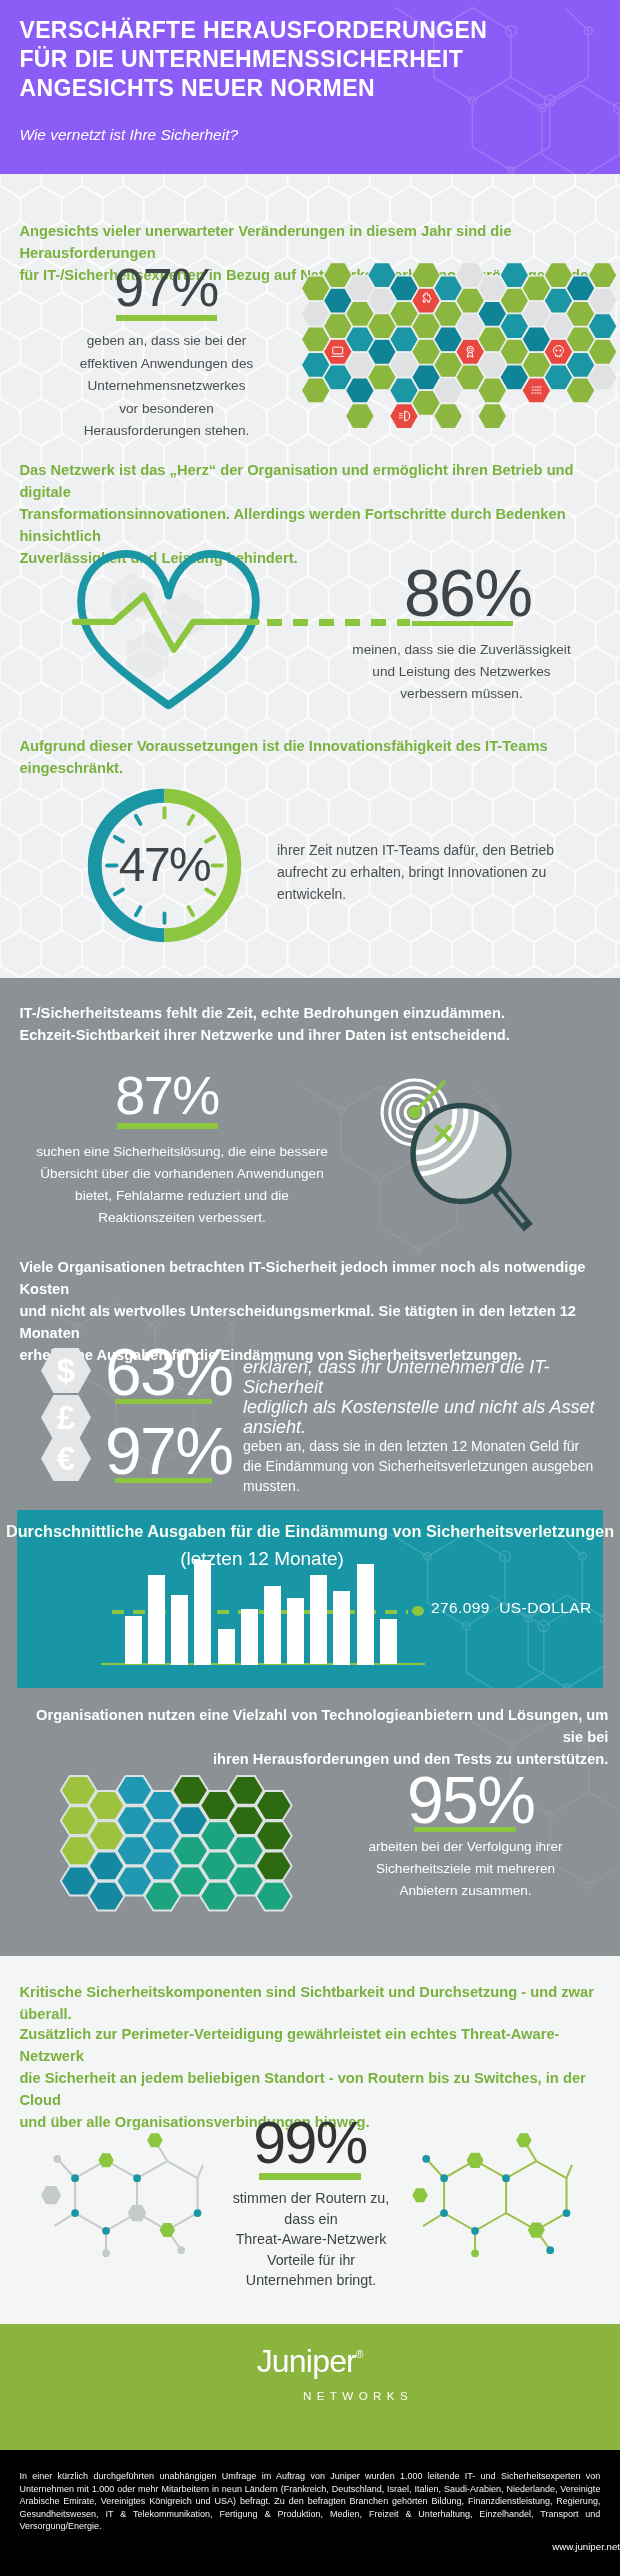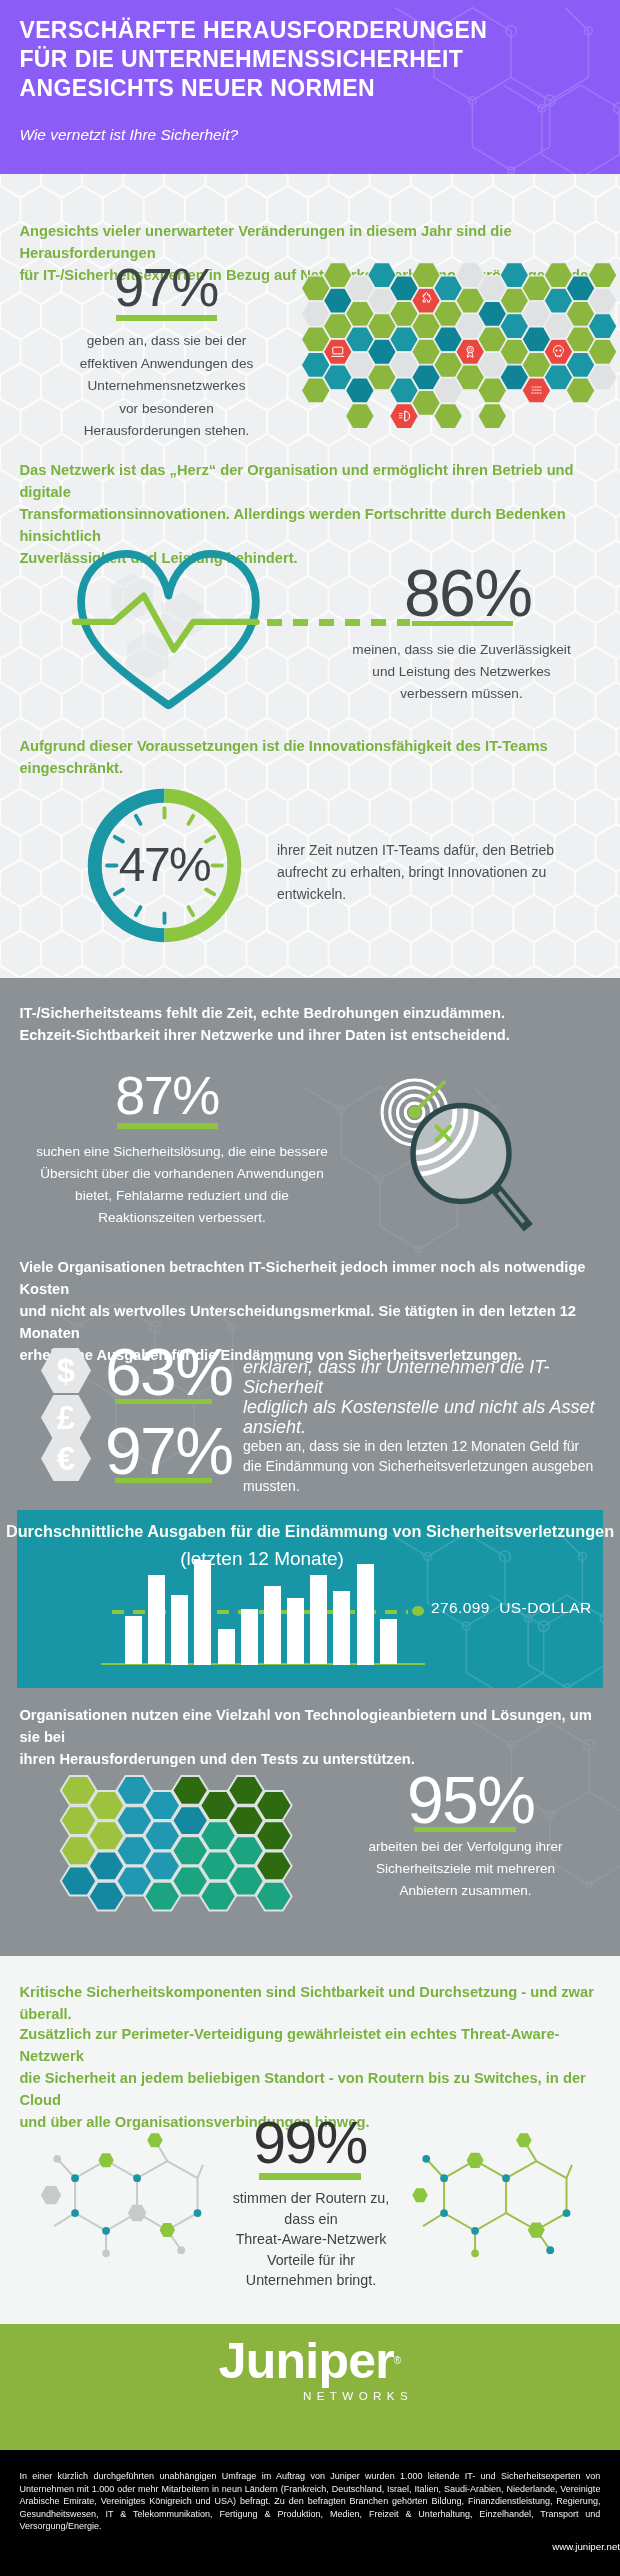--- a/index.html
+++ b/index.html
@@ -57,21 +57,21 @@
   .baseline{position:absolute;left:101px;top:1663px;width:324px;height:2.3px;background:#8cc63f;}
   .bar{position:absolute;width:17px;background:#fff;}
 
   
   .curhex{position:absolute;width:50px;height:45px;background:#e4e6e7;color:#fff;
     font-size:33px;font-weight:bold;text-align:center;line-height:45px;
     clip-path:polygon(0 50%,25% 0,75% 0,100% 50%,75% 100%,25% 100%);}
 
   
   .logo{position:absolute;left:0;top:2336px;width:620px;text-align:center;color:#fff;}
-  .logo .word{font-size:50px;line-height:51px;font-weight:700;letter-spacing:-0.8px;}
+  .logo .word{font-size:32px;line-height:51px;font-weight:400;letter-spacing:-0.8px;}
   .logo .reg{font-size:10px;vertical-align:14px;}
   .logo .sub{display:block;font-size:11.6px;letter-spacing:5.4px;margin-top:1.6px;transform:translateX(48px);}
 
   .foot-text{position:absolute;left:19.4px;top:2470px;width:581px;color:#f2f2f2;font-size:9px;
              line-height:12.6px;text-align:justify;}
   .foot-link{position:absolute;left:0;top:2541px;width:620px;text-align:right;color:#fff;font-size:9.7px;}
 
   .deco{opacity:.16;}
   svg text{font-family:"DejaVu Sans Mono",monospace;}
 </style>
@@ -375,21 +375,21 @@
     </svg>
   </div>
   <div class="chart-title">Durchschnittliche Ausgaben für die Eindämmung von Sicherheitsverletzungen</div>
   <div class="chart-sub">(letzten 12 Monate)</div>
   <div id="bars"></div>
   <div class="baseline"></div>
   <div class="avg-dashes"></div>
   <div class="avg-dot"></div>
   <div class="avg-label">276.099  US-DOLLAR</div>
 
-  <div class="para white" style="left:19.4px;top:1704px;width:589px;">Organisationen nutzen eine Vielzahl von Technologieanbietern und Lösungen, um sie bei
+  <div class="para white" style="left:19.4px;top:1704px;width:589px;text-align:right;">Organisationen nutzen eine Vielzahl von Technologieanbietern und Lösungen, um sie bei
 ihren Herausforderungen und den Tests zu unterstützen.</div>
 
   <div class="abs" id="cluster" style="left:60px;top:1775px;"><svg width="234" height="140" viewBox="0 0 302 180">
         <polygon points="1,19.5 12.5,0.9 35.5,0.9 47,19.5 35.5,38.1 12.5,38.1" fill="#9cc23e" stroke="#dde2e3" stroke-width="2.5"></polygon>
         <polygon points="1,58.5 12.5,39.9 35.5,39.9 47,58.5 35.5,77.1 12.5,77.1" fill="#9cc23e" stroke="#dde2e3" stroke-width="2.5"></polygon>
         <polygon points="1,97.5 12.5,78.9 35.5,78.9 47,97.5 35.5,116.1 12.5,116.1" fill="#9cc23e" stroke="#dde2e3" stroke-width="2.5"></polygon>
         <polygon points="1,136.5 12.5,117.9 35.5,117.9 47,136.5 35.5,155.1 12.5,155.1" fill="#1488a0" stroke="#dde2e3" stroke-width="2.5"></polygon>
         <polygon points="37,39 48.5,20.4 71.5,20.4 83,39 71.5,57.6 48.5,57.6" fill="#9cc23e" stroke="#dde2e3" stroke-width="2.5"></polygon>
         <polygon points="37,78 48.5,59.4 71.5,59.4 83,78 71.5,96.6 48.5,96.6" fill="#9cc23e" stroke="#dde2e3" stroke-width="2.5"></polygon>
         <polygon points="37,117 48.5,98.4 71.5,98.4 83,117 71.5,135.6 48.5,135.6" fill="#1488a0" stroke="#dde2e3" stroke-width="2.5"></polygon>

